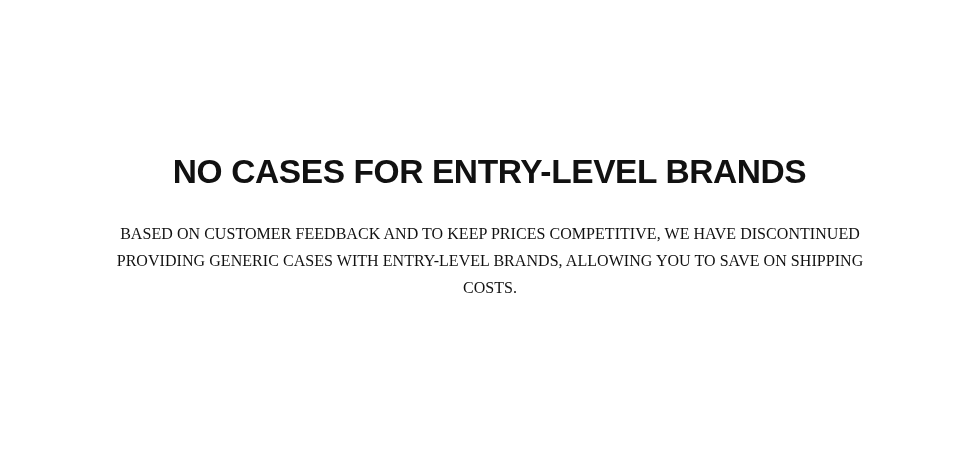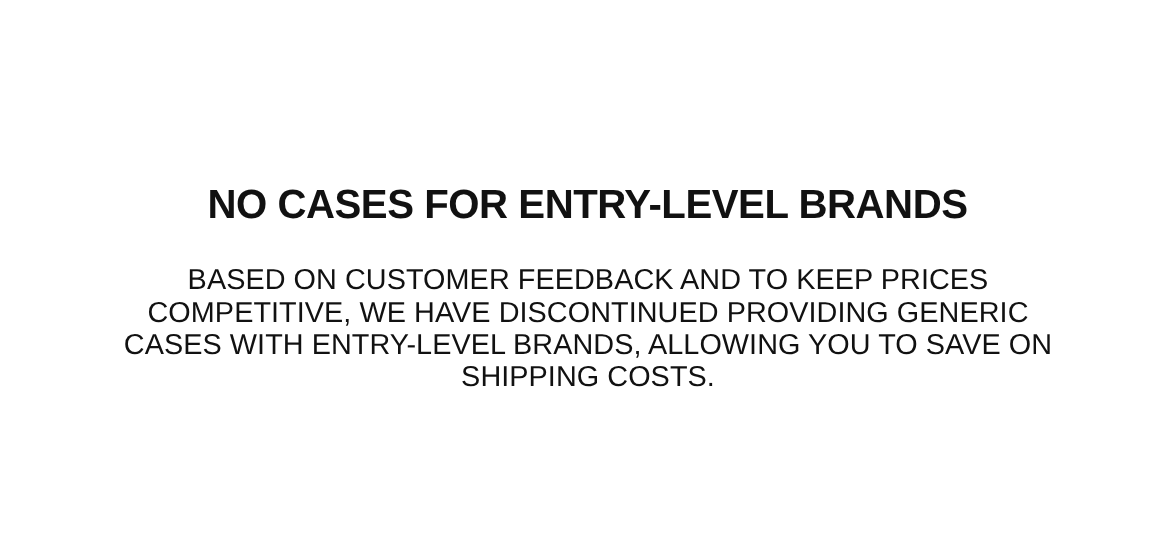--- a/index.html
+++ b/index.html
@@ -47,22 +47,22 @@
     margin: 0;
     white-space: nowrap;
     transform: scaleX(0.985);
     transform-origin: center;
   }
 
   .promo-body {
     margin: 0;
     padding-top: 30px;
     width: 800px;
-    font-family: Liberation Sans, sans-serif;
-    font-size: 24px;
+    font-family: Liberation Serif, serif;
+    font-size: 16px;
     line-height: 27px;
     font-weight: 400;
     letter-spacing: 0.05px;
     color: #111111;
     text-transform: uppercase;
     text-align: center;
   }
 </style>
 </head>
 <body>

